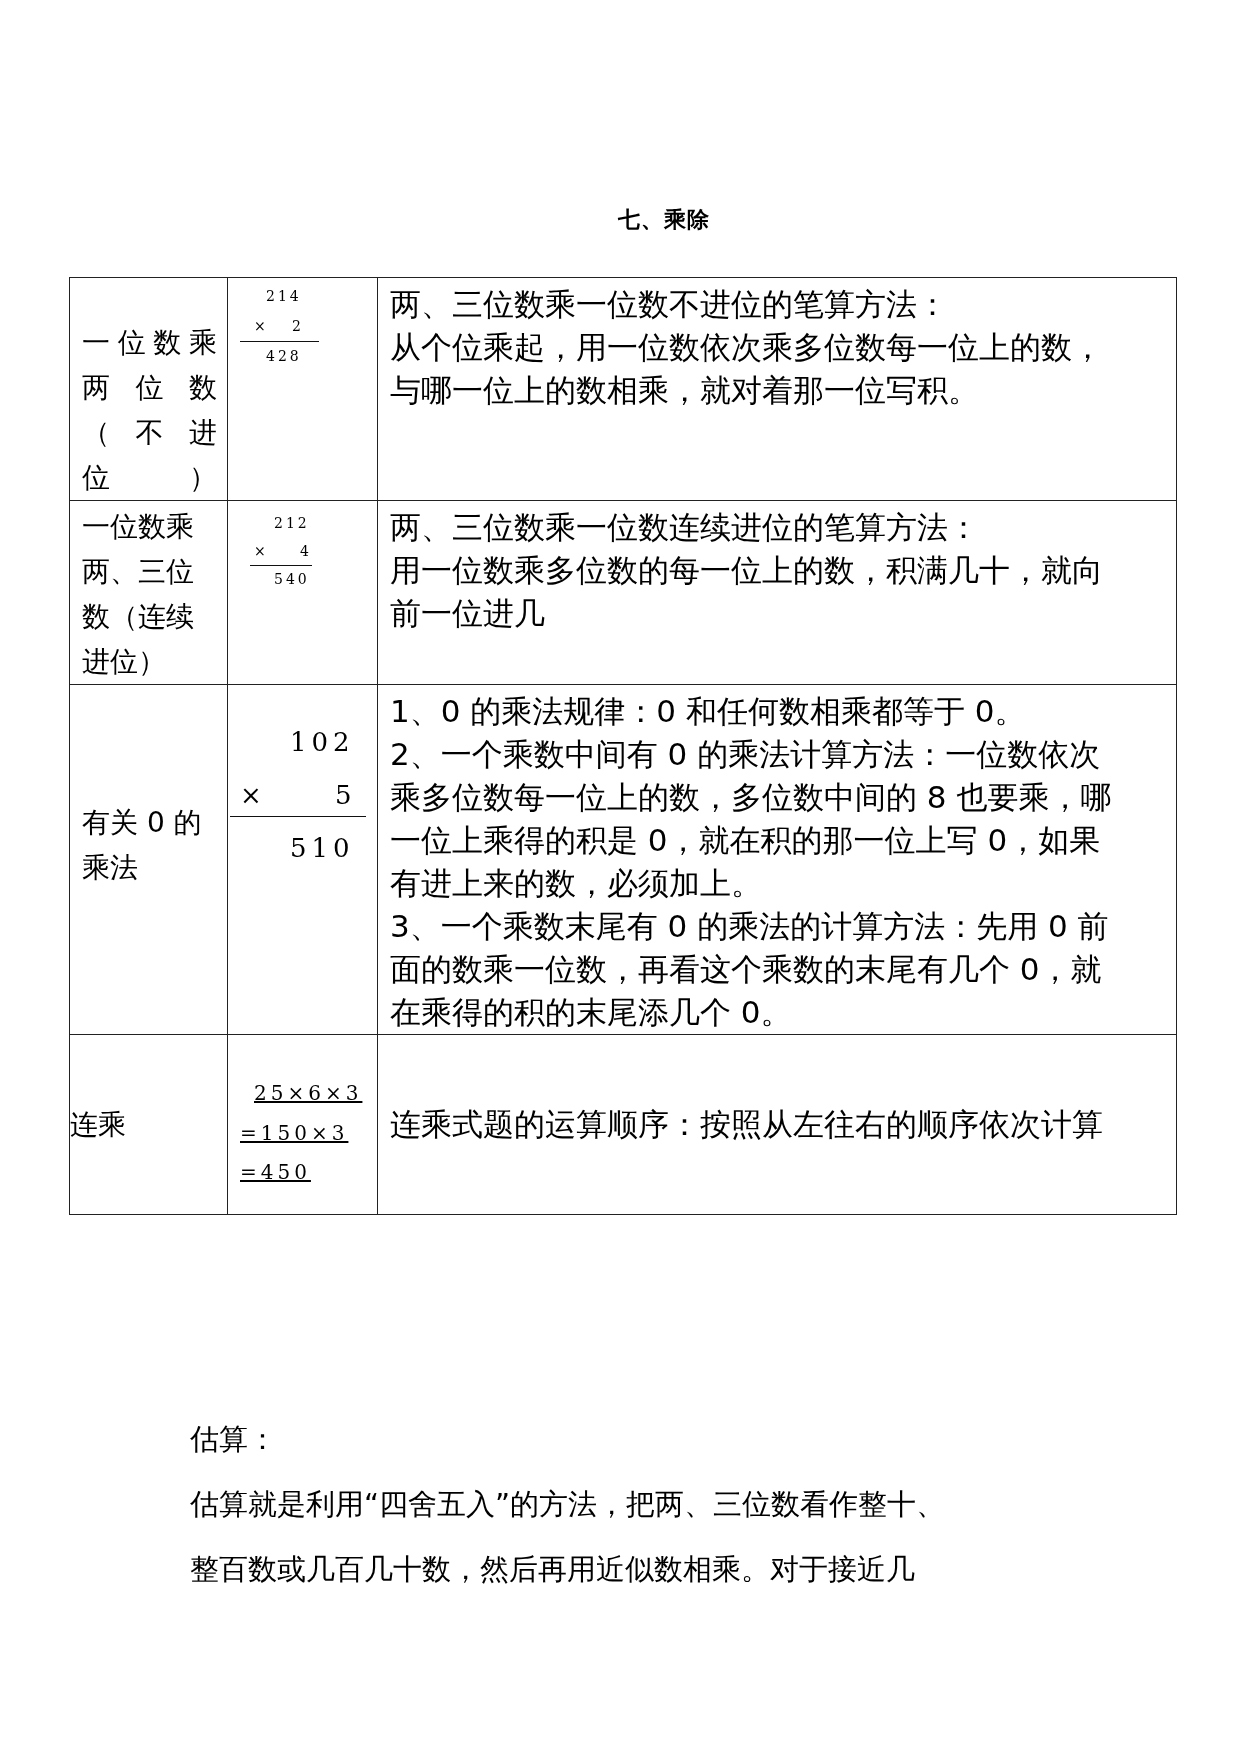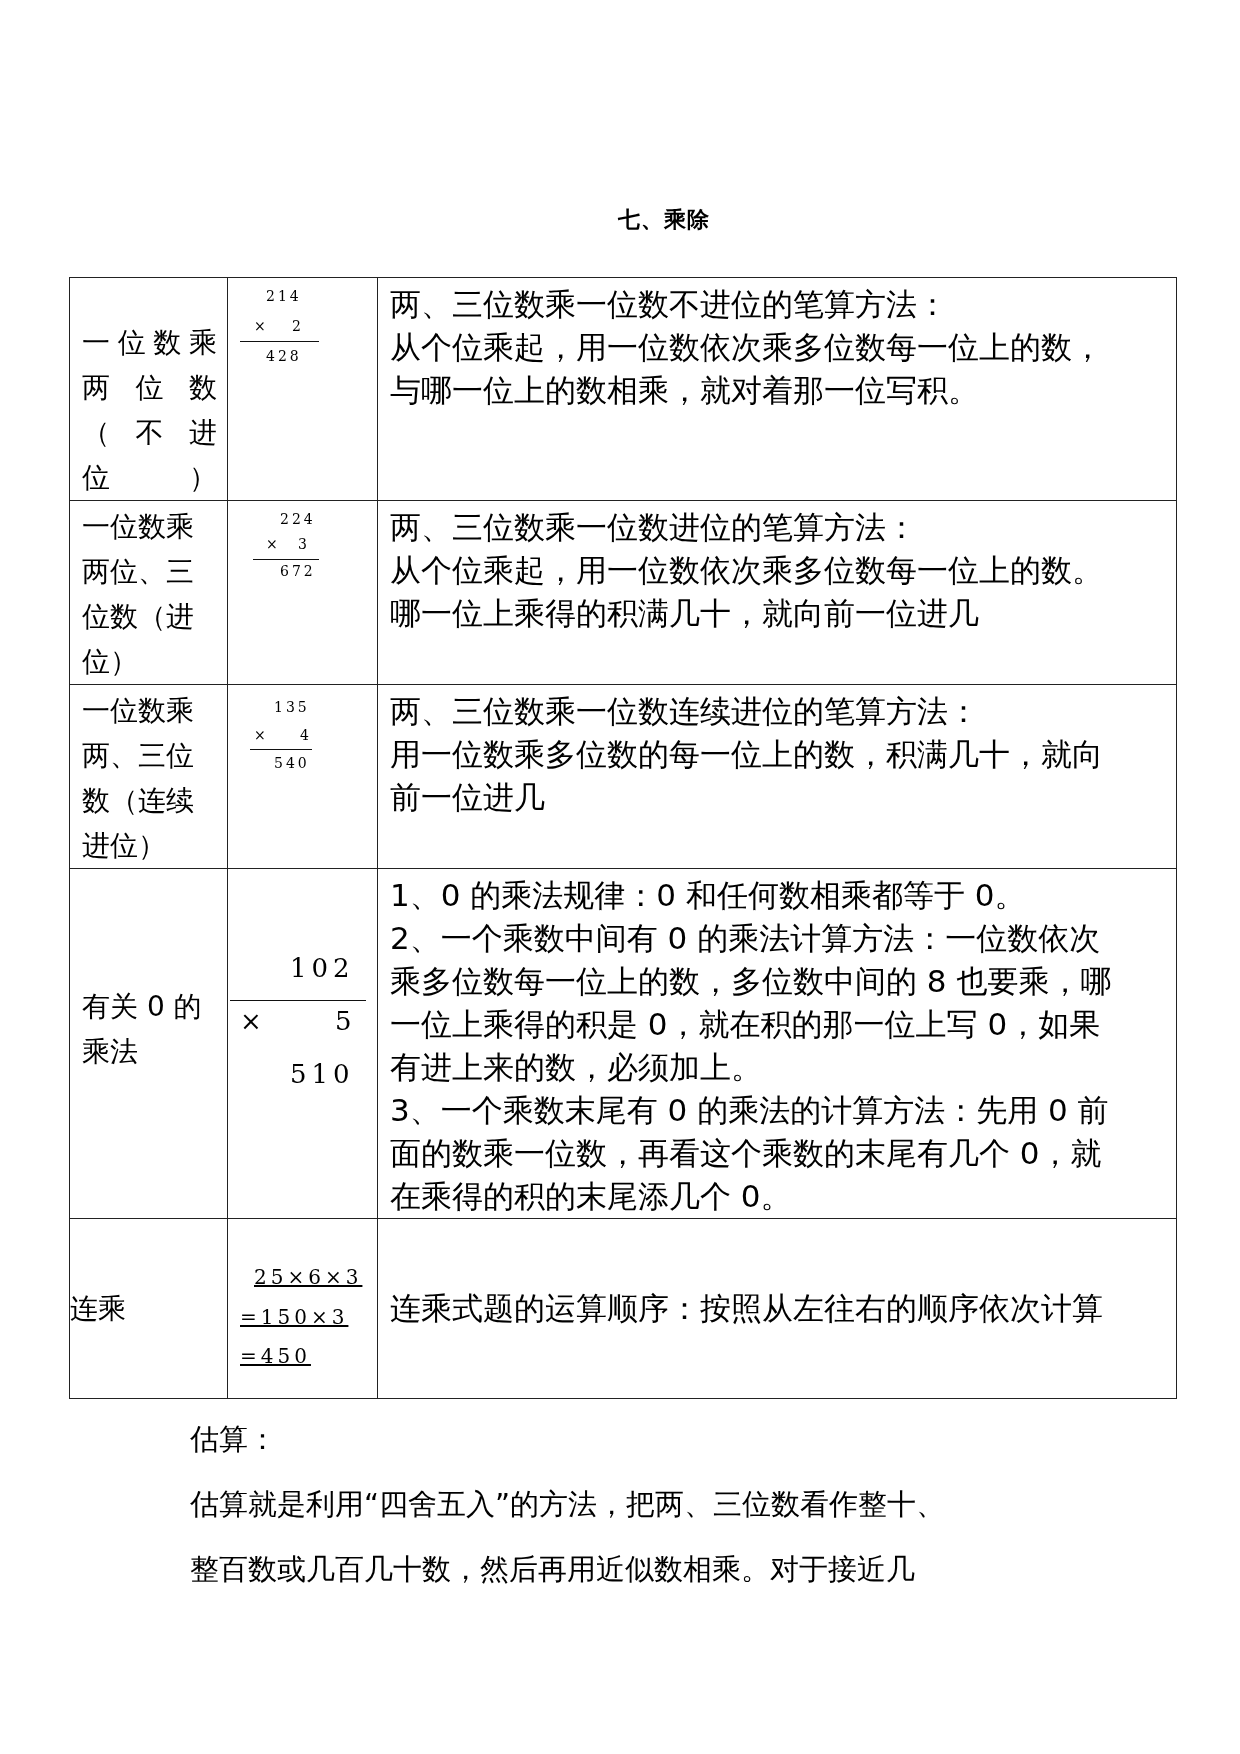--- a/index.html
+++ b/index.html
@@ -31,21 +31,21 @@
     }
     .desc p { margin: 0; }
     .calc {
       font-family: "DejaVu Serif", "Liberation Serif", serif;
       position: relative;
     }
     .small-calc { font-size: 14px; letter-spacing: 3px; }
     .small-calc .row { position: absolute; }
     .small-calc .line { position: absolute; height: 0; border-top: 1.3px solid #111; }
     .big-calc { font-size: 26px; letter-spacing: 5px; }
-    .big-calc .row { position: absolute; margin-top: 42px; }
+    .big-calc .row { position: absolute; }
     .big-calc .line { position: absolute; height: 0; border-top: 1.6px solid #111; }
     .chain { font-size: 20px; letter-spacing: 4px; }
     .chain .row { position: absolute; text-decoration: underline; }
     .section {
       position: absolute; left: 190px; font-size: 29px; line-height: 43px;
     }
   </style>
 </head>
 <body>
 
@@ -74,49 +74,28 @@
     </td>
     <td>
       <div class="desc">
         <p>两、三位数乘一位数不进位的笔算方法：</p>
         <p>从个位乘起，用一位数依次乘多位数每一位上的数，</p>
         <p>与哪一位上的数相乘，就对着那一位写积。</p>
       </div>
     </td>
   </tr>
 
-  <tr style="height:176px">
-    <td>
-      <div class="cat">一位数乘两位、三位数（进位）</div>
-    </td>
-    <td>
-      <div class="calc small-calc" style="height:170px">
-        <span class="row" style="left:52px; top:10px">224</span>
-        <span class="row" style="left:38px; top:35px">×</span>
-        <span class="row" style="left:70px; top:35px">3</span>
-        <div class="line" style="left:25px; top:58px; width:66px"></div>
-        <span class="row" style="left:52px; top:62px">672</span>
-      </div>
-    </td>
-    <td>
-      <div class="desc">
-        <p>两、三位数乘一位数进位的笔算方法：</p>
-        <p>从个位乘起，用一位数依次乘多位数每一位上的数。</p>
-        <p>哪一位上乘得的积满几十，就向前一位进几</p>
-      </div>
-    </td>
-  </tr>
 
   <tr style="height:176px">
     <td>
       <div class="cat">一位数乘两、三位数（连续进位）</div>
     </td>
     <td>
       <div class="calc small-calc" style="height:170px">
-        <span class="row" style="left:46px; top:14px">135</span>
+        <span class="row" style="left:46px; top:14px">212</span>
         <span class="row" style="left:26px; top:42px">×</span>
         <span class="row" style="left:72px; top:42px">4</span>
         <div class="line" style="left:22px; top:64px; width:62px"></div>
         <span class="row" style="left:46px; top:70px">540</span>
       </div>
     </td>
     <td>
       <div class="desc">
         <p>两、三位数乘一位数连续进位的笔算方法：</p>
         <p>用一位数乘多位数的每一位上的数，积满几十，就向</p>

